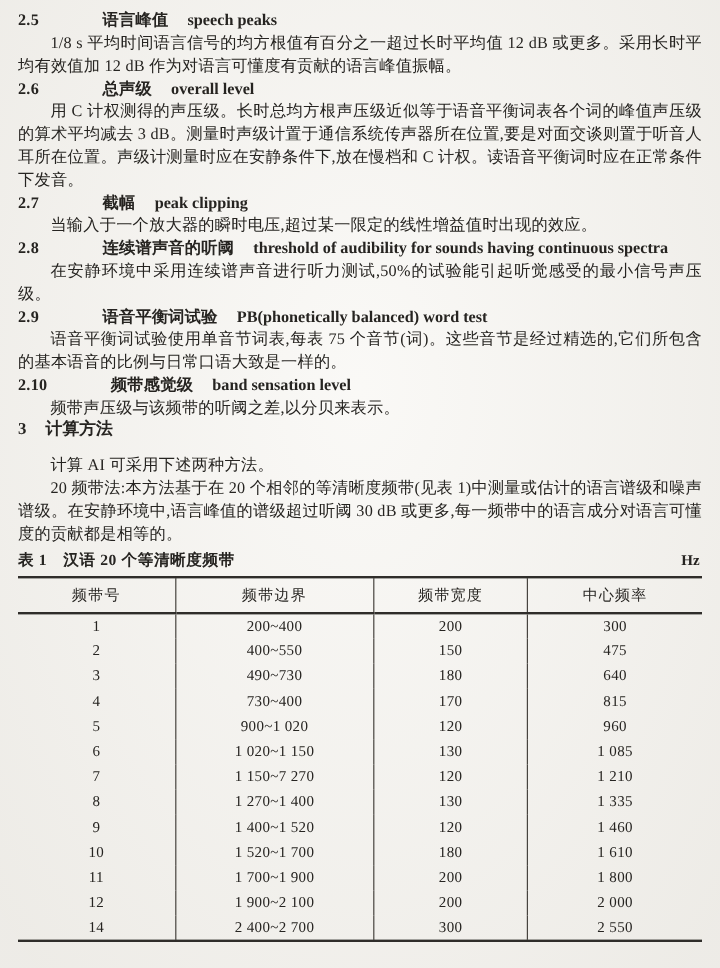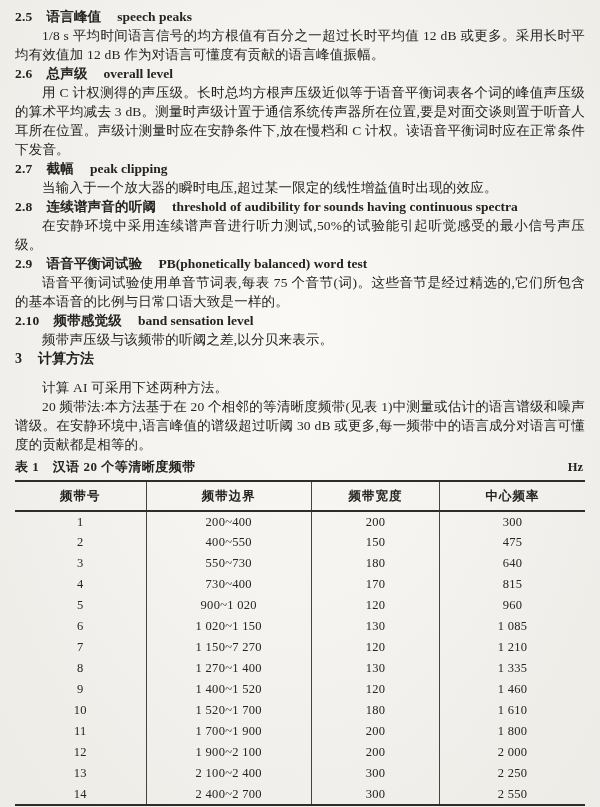--- a/index.html
+++ b/index.html
@@ -17,21 +17,21 @@
   .page {
     padding: 7px 15px 0 15px;
   }
   
   .sec-h {
     line-height: 19px;
     font-weight: bold;
     letter-spacing: .2px;
   }
   .sec-h .num { margin-right: 14px; }
-  .sec-h .zh  { margin-right: 16px; }
+  .sec-h .zh  { margin-right: 16px; margin-left: 39px; }
   .sec-h .en  { font-weight: 600; letter-spacing: 0; }
   p.para {
     line-height: 19px;
     text-indent: 2em;
     text-align: justify;
     letter-spacing: .2px;
   }
   
   .chap-h {
     line-height: 19px;
@@ -58,21 +58,21 @@
   table.band-table {
     width: 100%;
     border-collapse: collapse;
     margin-top: 4px;
     border-top: 2px solid #2f2d2a;
     border-bottom: 2px solid #2f2d2a;
   }
   table.band-table th {
     height: 30px;
     font-size: 12.5px;
-    font-weight: bold;
+    font-weight: normal;
     text-align: center;
     vertical-align: middle;
     border-bottom: 2px solid #2f2d2a;
     letter-spacing: 1px;
   }
   table.band-table td {
     height: 21px;
     font-size: 12.5px;
     text-align: center;
     vertical-align: middle;
@@ -158,21 +158,21 @@
           <td class="c4">300</td>
         </tr>
         <tr>
           <td class="c1">2</td>
           <td class="c2">400~550</td>
           <td class="c3">150</td>
           <td class="c4">475</td>
         </tr>
         <tr>
           <td class="c1">3</td>
-          <td class="c2">550~730</td>
+          <td class="c2">490~730</td>
           <td class="c3">180</td>
           <td class="c4">640</td>
         </tr>
         <tr>
           <td class="c1">4</td>
           <td class="c2">730~400</td>
           <td class="c3">170</td>
           <td class="c4">815</td>
         </tr>
         <tr>
@@ -217,26 +217,20 @@
           <td class="c3">200</td>
           <td class="c4">1 800</td>
         </tr>
         <tr>
           <td class="c1">12</td>
           <td class="c2">1 900~2 100</td>
           <td class="c3">200</td>
           <td class="c4">2 000</td>
         </tr>
         <tr>
-          <td class="c1">13</td>
-          <td class="c2">2 100~2 400</td>
-          <td class="c3">300</td>
-          <td class="c4">2 250</td>
-        </tr>
-        <tr>
           <td class="c1">14</td>
           <td class="c2">2 400~2 700</td>
           <td class="c3">300</td>
           <td class="c4">2 550</td>
         </tr>
       </tbody>
   </table>
 
 </div>
 

